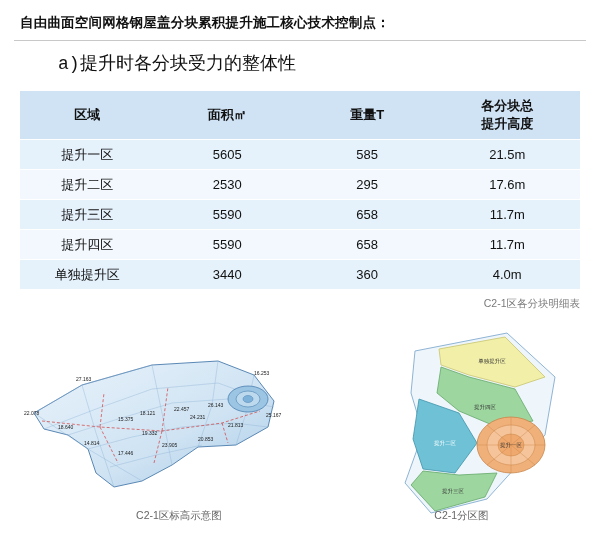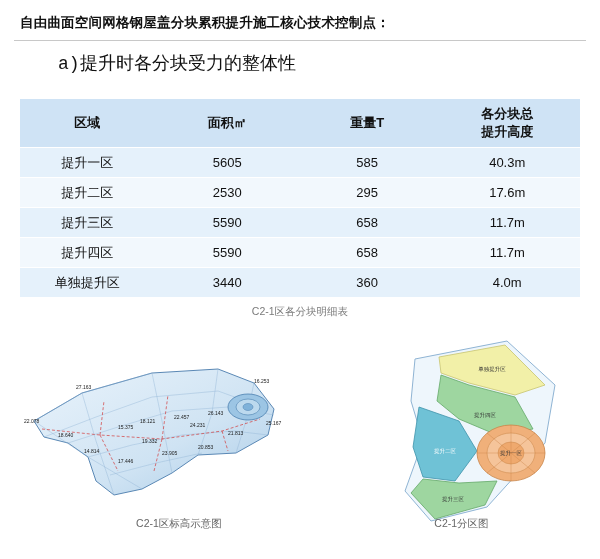--- a/index.html
+++ b/index.html
@@ -47,21 +47,21 @@
     margin-bottom: 6px;
     font-family: Liberation Mono, monospace;
   }
   .bullet .mark {
     display: inline-block;
     width: 22px;
     color: #111111;
   }
   
   .table-wrap {
-    margin-top: 20px;
+    margin-top: 12px;
     padding: 4px 6px;
   }
   table.spec {
     width: 100%;
     border-collapse: collapse;
     table-layout: fixed;
   }
   table.spec th, table.spec td {
     text-align: center;
     font-size: 13px;
@@ -83,21 +83,21 @@
     background: #e5f1fb;
   }
   table.spec tbody tr.even td {
     background: #f2f8fd;
   }
   .hdr-two-line {
     display: block;
     line-height: 1.35;
   }
   .table-caption {
-    text-align: center;
+    text-align: right;
     font-size: 10.5px;
     color: #7a7a7a;
     margin-top: 7px;
   }
   
   .figures {
     position: relative;
     margin-top: 8px;
     height: 230px;
   }
@@ -144,21 +144,21 @@
             <span class="hdr-two-line">各分块总</span>
             <span class="hdr-two-line">提升高度</span>
           </th>
         </tr>
       </thead>
       <tbody>
         <tr class="odd">
           <td>提升一区</td>
           <td>5605</td>
           <td>585</td>
-          <td>40.3m</td>
+          <td>21.5m</td>
         </tr>
         <tr class="even">
           <td>提升二区</td>
           <td>2530</td>
           <td>295</td>
           <td>17.6m</td>
         </tr>
         <tr class="odd">
           <td>提升三区</td>
           <td>5590</td>

